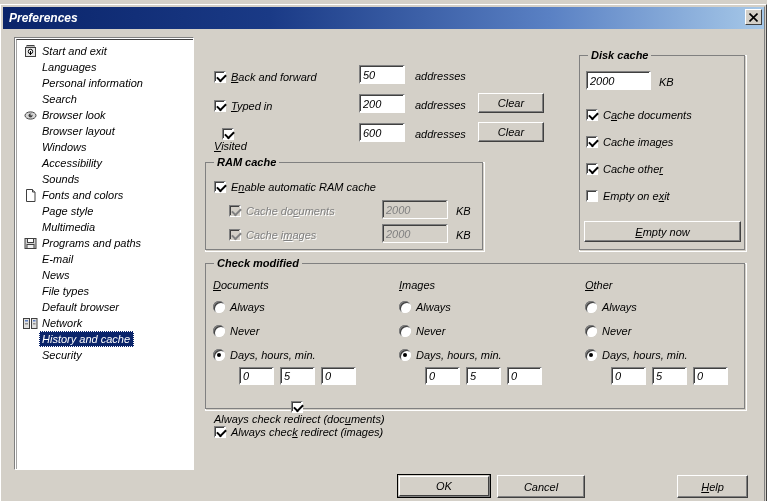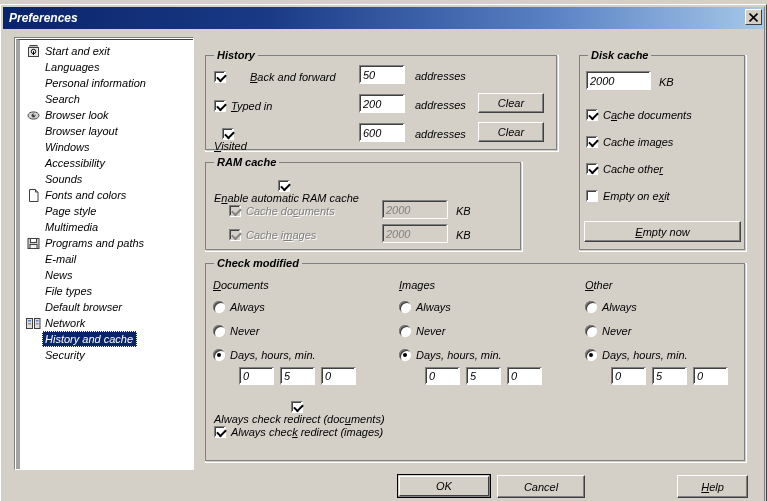--- a/index.html
+++ b/index.html
@@ -54,21 +54,21 @@
   #tree{
     position:absolute;left:13px;top:32px;width:180px;height:433px;
     background:#ffffff;
     border-top:1px solid #808080;border-left:1px solid #808080;
     border-right:1px solid #ffffff;border-bottom:1px solid #ffffff;
     box-sizing:border-box;
     overflow:hidden;
   }
   #tree-inner{
     position:absolute;left:1px;top:1px;right:0;bottom:0;
-    border-top:1px solid #404040;border-left:4px solid #a3a3a3;
+    border-top:1px solid #404040;border-left:1px solid #a3a3a3;
     box-sizing:border-box;
     background:#ffffff;
     padding-top:3px;
   }
   .tree-item{
     height:16px;line-height:16px;
     display:flex;align-items:center;
     padding-left:4px;
     white-space:nowrap;
   }
@@ -315,26 +315,22 @@
           <span class="tree-icon"></span>
           <span class="tree-label">History and cache</span>
         </div>
         <div class="tree-item">
           <span class="tree-icon"></span>
           <span class="tree-label">Security</span>
         </div>
       </div>
   </div>
 
-  <div class="groupbox" style="left:204px;top:50px;width:354px;height:97px;">
-    <div class="gb-inner"></div>
-    <span class="gb-title">History</span>
-  </div>
-
-  <div class="chk checked" style="left:213px;top:65px;gap:19px;">
+
+  <div class="chk checked" style="left:213px;top:65px;">
     <span class="box"></span>
     <span class="lbl"><u>B</u>ack and forward</span>
   </div>
   <div class="field" style="left:358px;top:60px;width:46px;height:19px;">50</div>
   <span class="static" style="left:414px;top:65px;">addresses</span>
 
   <div class="chk checked" style="left:213px;top:94px;">
     <span class="box"></span>
     <span class="lbl"><u>T</u>yped in</span>
   </div>
@@ -347,26 +343,26 @@
   <div class="chk checked" style="left:213px;top:123px;flex-direction:column;">
     <span class="box"></span>
     <span class="lbl"><u>V</u>isited</span>
   </div>
   <div class="field" style="left:358px;top:118px;width:46px;height:19px;">600</div>
   <span class="static" style="left:414px;top:123px;">addresses</span>
   <div class="btn" style="left:477px;top:117px;width:66px;height:20px;">
     <span>Clear</span>
   </div>
 
-  <div class="groupbox" style="left:204px;top:157px;width:318px;height:90px;">
+  <div class="groupbox" style="left:204px;top:157px;width:280px;height:90px;">
     <div class="gb-inner"></div>
     <span class="gb-title">RAM cache</span>
   </div>
 
-  <div class="chk checked" style="left:213px;top:175px;flex-direction:column;">
+  <div class="chk checked" style="left:213px;top:175px;">
     <span class="box"></span>
     <span class="lbl">E<u>n</u>able automatic RAM cache</span>
   </div>
 
   <div class="chk checked disabled" style="left:228px;top:199px;">
     <span class="box"></span>
     <span class="lbl">Cache do<u>c</u>uments</span>
   </div>
   <div class="field disabled" style="left:381px;top:195px;width:66px;height:19px;">2000</div>
   <span class="static" style="left:455px;top:200px;">KB</span>
@@ -398,21 +394,21 @@
     <span class="lbl">Cache othe<u>r</u></span>
   </div>
   <div class="chk" style="left:585px;top:184px;">
     <span class="box"></span>
     <span class="lbl">Empty on e<u>x</u>it</span>
   </div>
   <div class="btn" style="left:583px;top:216px;width:157px;height:21px;">
     <span><u>E</u>mpty now</span>
   </div>
 
-  <div class="groupbox" style="left:204px;top:258px;width:542px;height:200px;">
+  <div class="groupbox" style="left:204px;top:258px;width:542px;height:148px;">
     <div class="gb-inner"></div>
     <span class="gb-title">Check modified</span>
   </div>
 
   <span class="colhead" style="left:212px;top:274px;"><u>D</u>ocuments</span>
   <div class="rad" style="left:212px;top:295px;">
     <span class="circ"></span>
     <span class="lbl">Always</span>
   </div>
   <div class="rad" style="left:212px;top:319px;">

